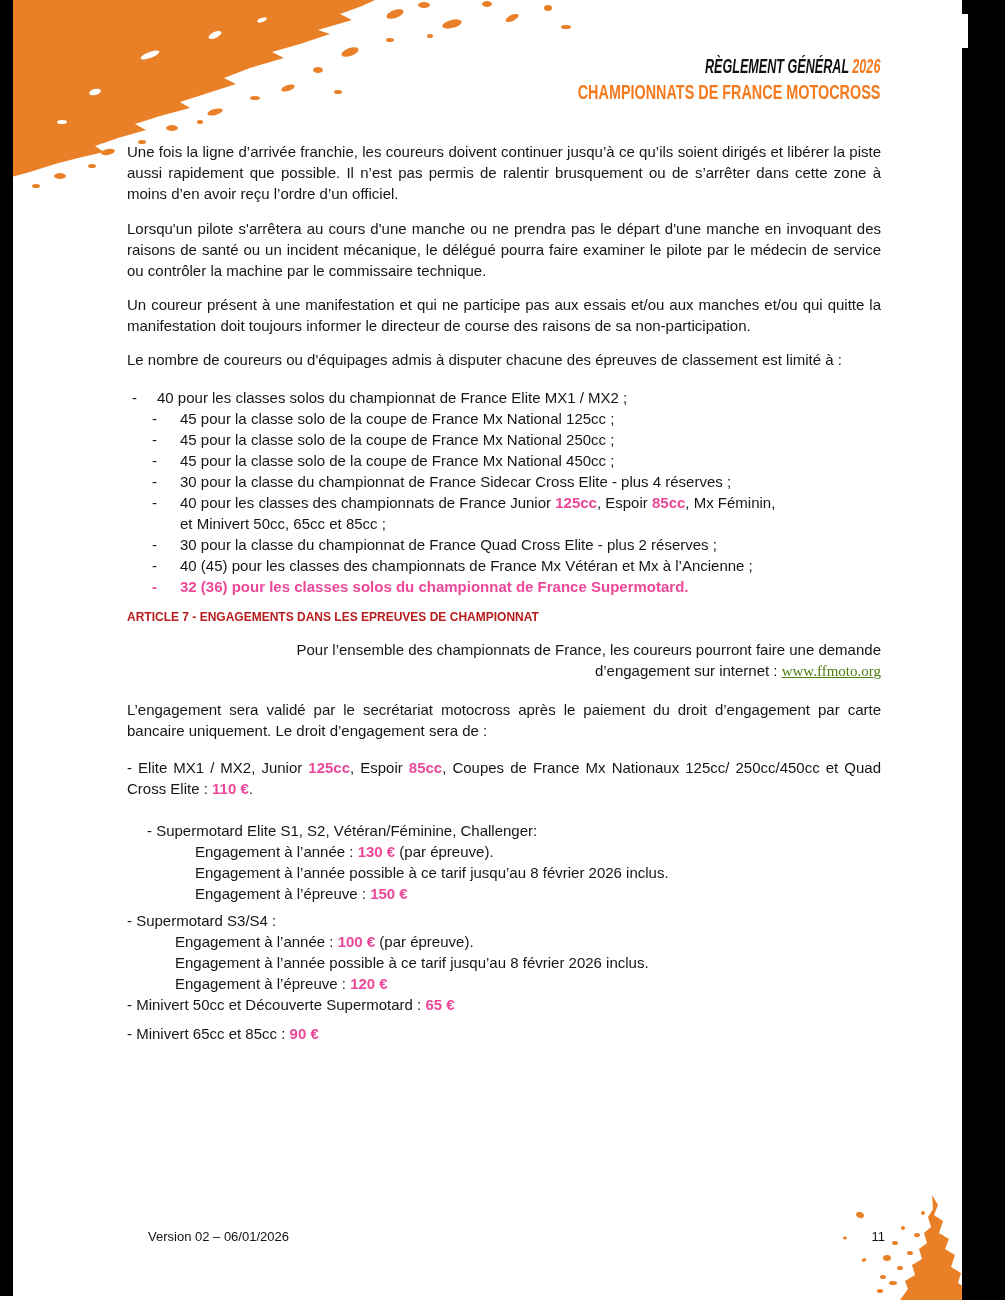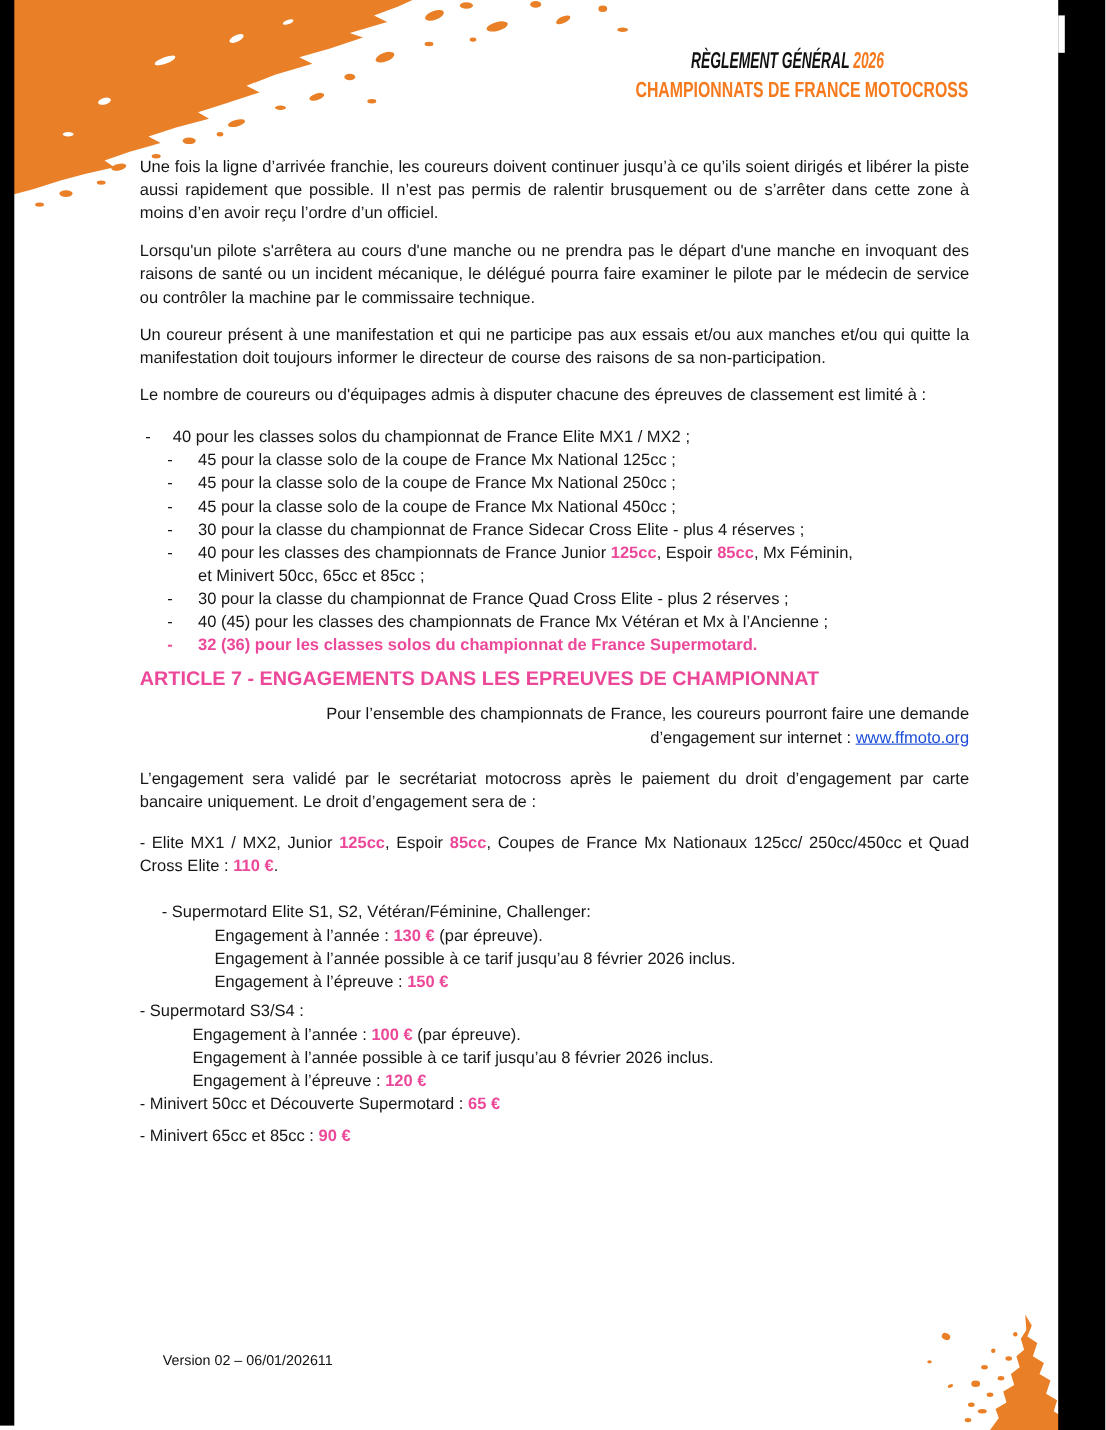--- a/index.html
+++ b/index.html
@@ -10,21 +10,21 @@
   
   .band-left{position:absolute;left:0;top:0;width:13px;height:1296px;background:#000;z-index:6;}
   .band-right{position:absolute;left:962px;top:0;width:43px;height:1300px;background:#000;z-index:6;}
   .band-notch{position:absolute;left:962px;top:14px;width:6px;height:34px;background:#fff;z-index:7;}
   
   .decor{position:absolute;z-index:1;pointer-events:none;}
   .decor-top{left:0;top:0;}
   .decor-bottom{left:875px;top:1183px;}
   .decor-specks{left:838px;top:1205px;}
   
-  .doc-header{position:absolute;top:44px;right:125px;text-align:left;z-index:3;}
+  .doc-header{position:absolute;top:54px;right:125px;text-align:right;z-index:3;}
   .doc-title{
     font-size:21px;font-weight:700;font-style:italic;white-space:nowrap;
     transform:scaleX(0.60);transform-origin:100% 50%;letter-spacing:0px;color:#111;line-height:24px;
   }
   .doc-title .year{color:#F5791D;}
   .doc-subtitle{
     font-size:20px;font-weight:700;white-space:nowrap;color:#F5791D;
     transform:scaleX(0.72);transform-origin:100% 50%;line-height:22px;margin-top:3px;
   }
   
@@ -33,38 +33,38 @@
   .para.tight{margin-bottom:13px;}
   .para.bold{font-weight:700;margin-bottom:18px;}
   .h65{font-size:16px;font-weight:700;line-height:21px;margin:0 0 3px;}
   .intro{margin:0 0 17px;text-align:justify;}
   .list{margin:0 0 9px;}
   .list-row{display:flex;line-height:21px;}
   .dash{flex:none;}
   .lvl1 .dash{margin-left:5px;width:25px;}
   .lvl2 .dash{margin-left:25px;width:28px;}
   .li-text{flex:1;white-space:pre-wrap;}
-  .article-head{color:#ec4899;font-weight:700;font-size:18px;line-height:22px;margin:0 0 11px;}
+  .article-head{color:#b91c1c;font-weight:700;font-size:12px;line-height:22px;margin:0 0 11px;}
   .p-online{margin:0 0 17px;white-space:pre-wrap;text-align:right;}
   .p-validation{margin:0 0 16px;text-align:justify;}
   .p-fee{margin:0 0 21px;text-align:justify;}
   .fee-block{margin:0;}
   .fee-block .head{line-height:21px;}
   .fee-block .indent{padding-left:48px;line-height:21px;}
   .fee-block.first{margin-bottom:6px;margin-left:20px;}
   .fee-block.second{}
   .mini-line{line-height:21px;margin-bottom:8px;}
   
   .seg-rb{color:#ec4899;font-weight:700;}
   .seg-b{font-weight:700;}
   .seg-bu{font-weight:700;text-decoration:underline;}
-  a.seg-link{color:#1d4ed8;text-decoration:underline;cursor:pointer;}
+  a.seg-link{color:#4d7c0f;text-decoration:underline;cursor:pointer;font-family:Liberation Serif, serif;}
   
   .doc-footer{position:absolute;left:148px;top:1229px;width:737px;display:flex;
-    font-size:13px;line-height:16px;z-index:3;color:#111;}
+    justify-content:space-between;font-size:13px;line-height:16px;z-index:3;color:#111;}
 </style>
 </head>
 <body>
 
 <svg class="decor decor-top" width="620" height="200" viewBox="0 0 620 200">
   <g fill="#E97F26">
     <path d="M0,0 L375,0 L362,6 L340,14 L352,20 L318,30 L330,34 L300,44 L272,52 L284,58 L250,68 L224,78 L236,84 L205,94 L180,102 L190,108 L160,116 L135,124 L146,130 L118,138 L95,146 L104,152 L78,158 L55,164 L30,172 L0,180 Z"></path>
     <ellipse cx="395" cy="14" rx="9" ry="4" transform="rotate(-20 395 14)"></ellipse>
     <ellipse cx="424" cy="5" rx="6" ry="3"></ellipse>
     <ellipse cx="452" cy="24" rx="10" ry="4" transform="rotate(-15 452 24)"></ellipse>

